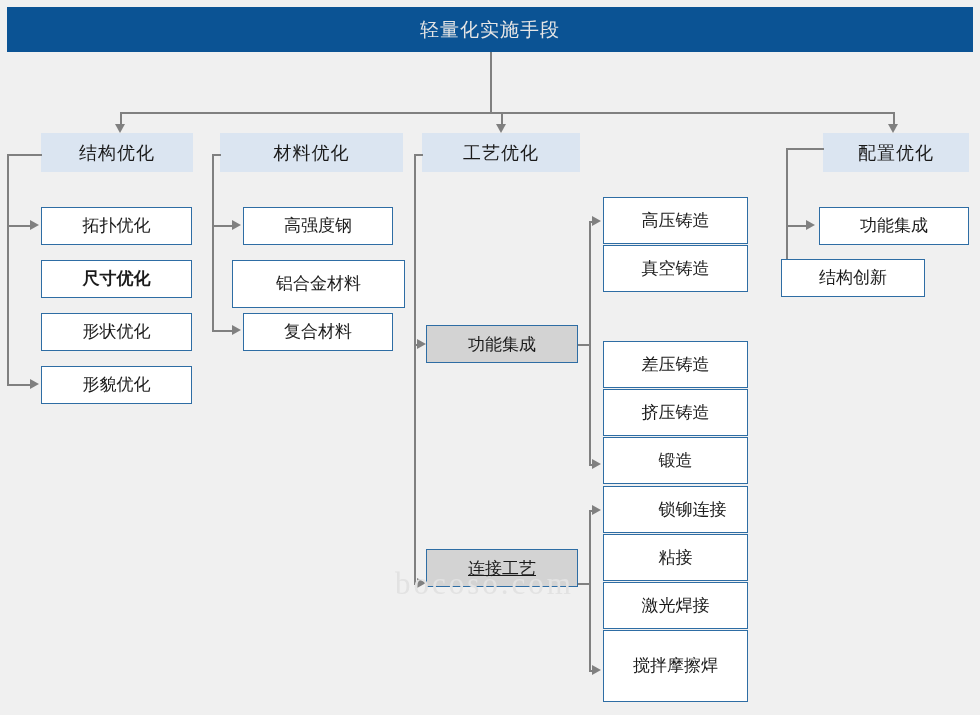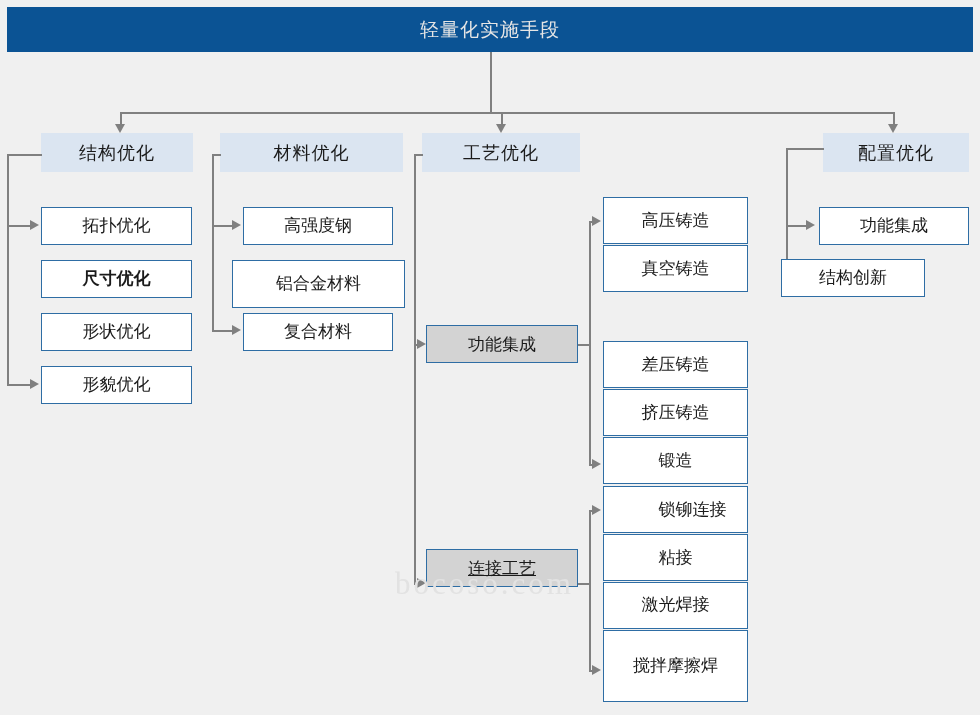--- a/index.html
+++ b/index.html
@@ -172,21 +172,21 @@
   <div class="leaf" style="left:603px;top:437px;width:145px;height:47px;">
     <span>锻造</span>
   </div>
 
   <div class="leaf" style="left:603px;top:486px;width:145px;height:47px;padding-left:34px;">
     <span>锁铆连接</span>
   </div>
   <div class="leaf" style="left:603px;top:534px;width:145px;height:47px;">
     <span>粘接</span>
   </div>
-  <div class="leaf" style="left:603px;top:582px;width:145px;height:47px;font-family:Liberation Mono, monospace;">
+  <div class="leaf" style="left:603px;top:582px;width:145px;height:47px;">
     <span>激光焊接</span>
   </div>
   <div class="leaf" style="left:603px;top:630px;width:145px;height:72px;">
     <span style="display:block;max-width:105px;">搅拌摩擦焊</span>
   </div>
 
   <div class="hdr" style="left:823px;top:133px;width:146px;height:39px;">
     <span>配置优化</span>
   </div>
 

